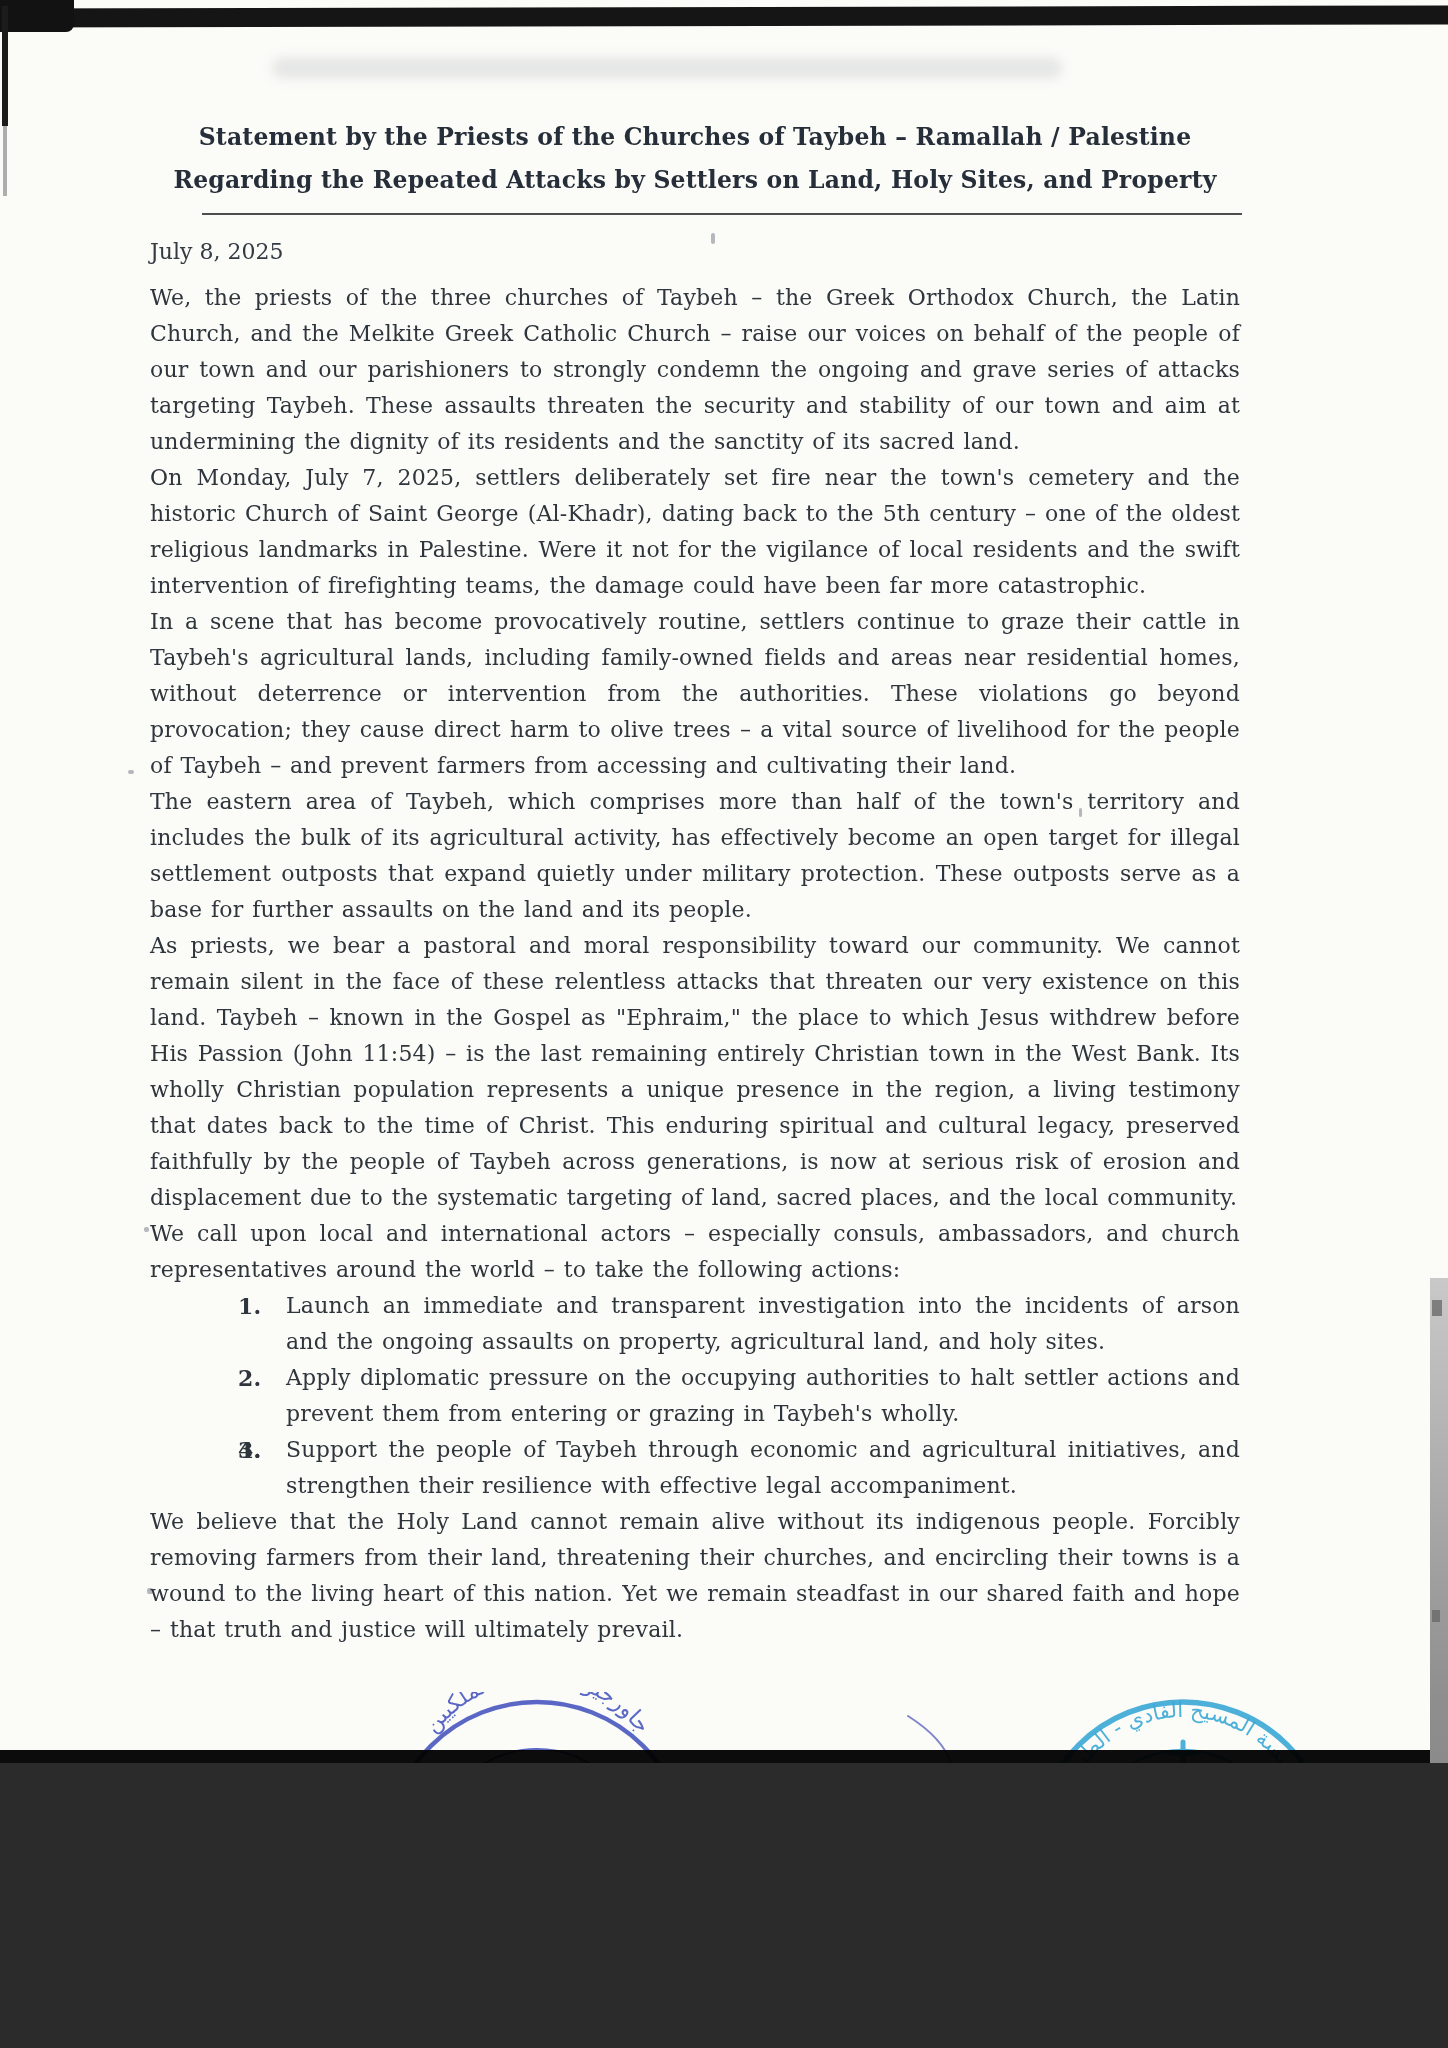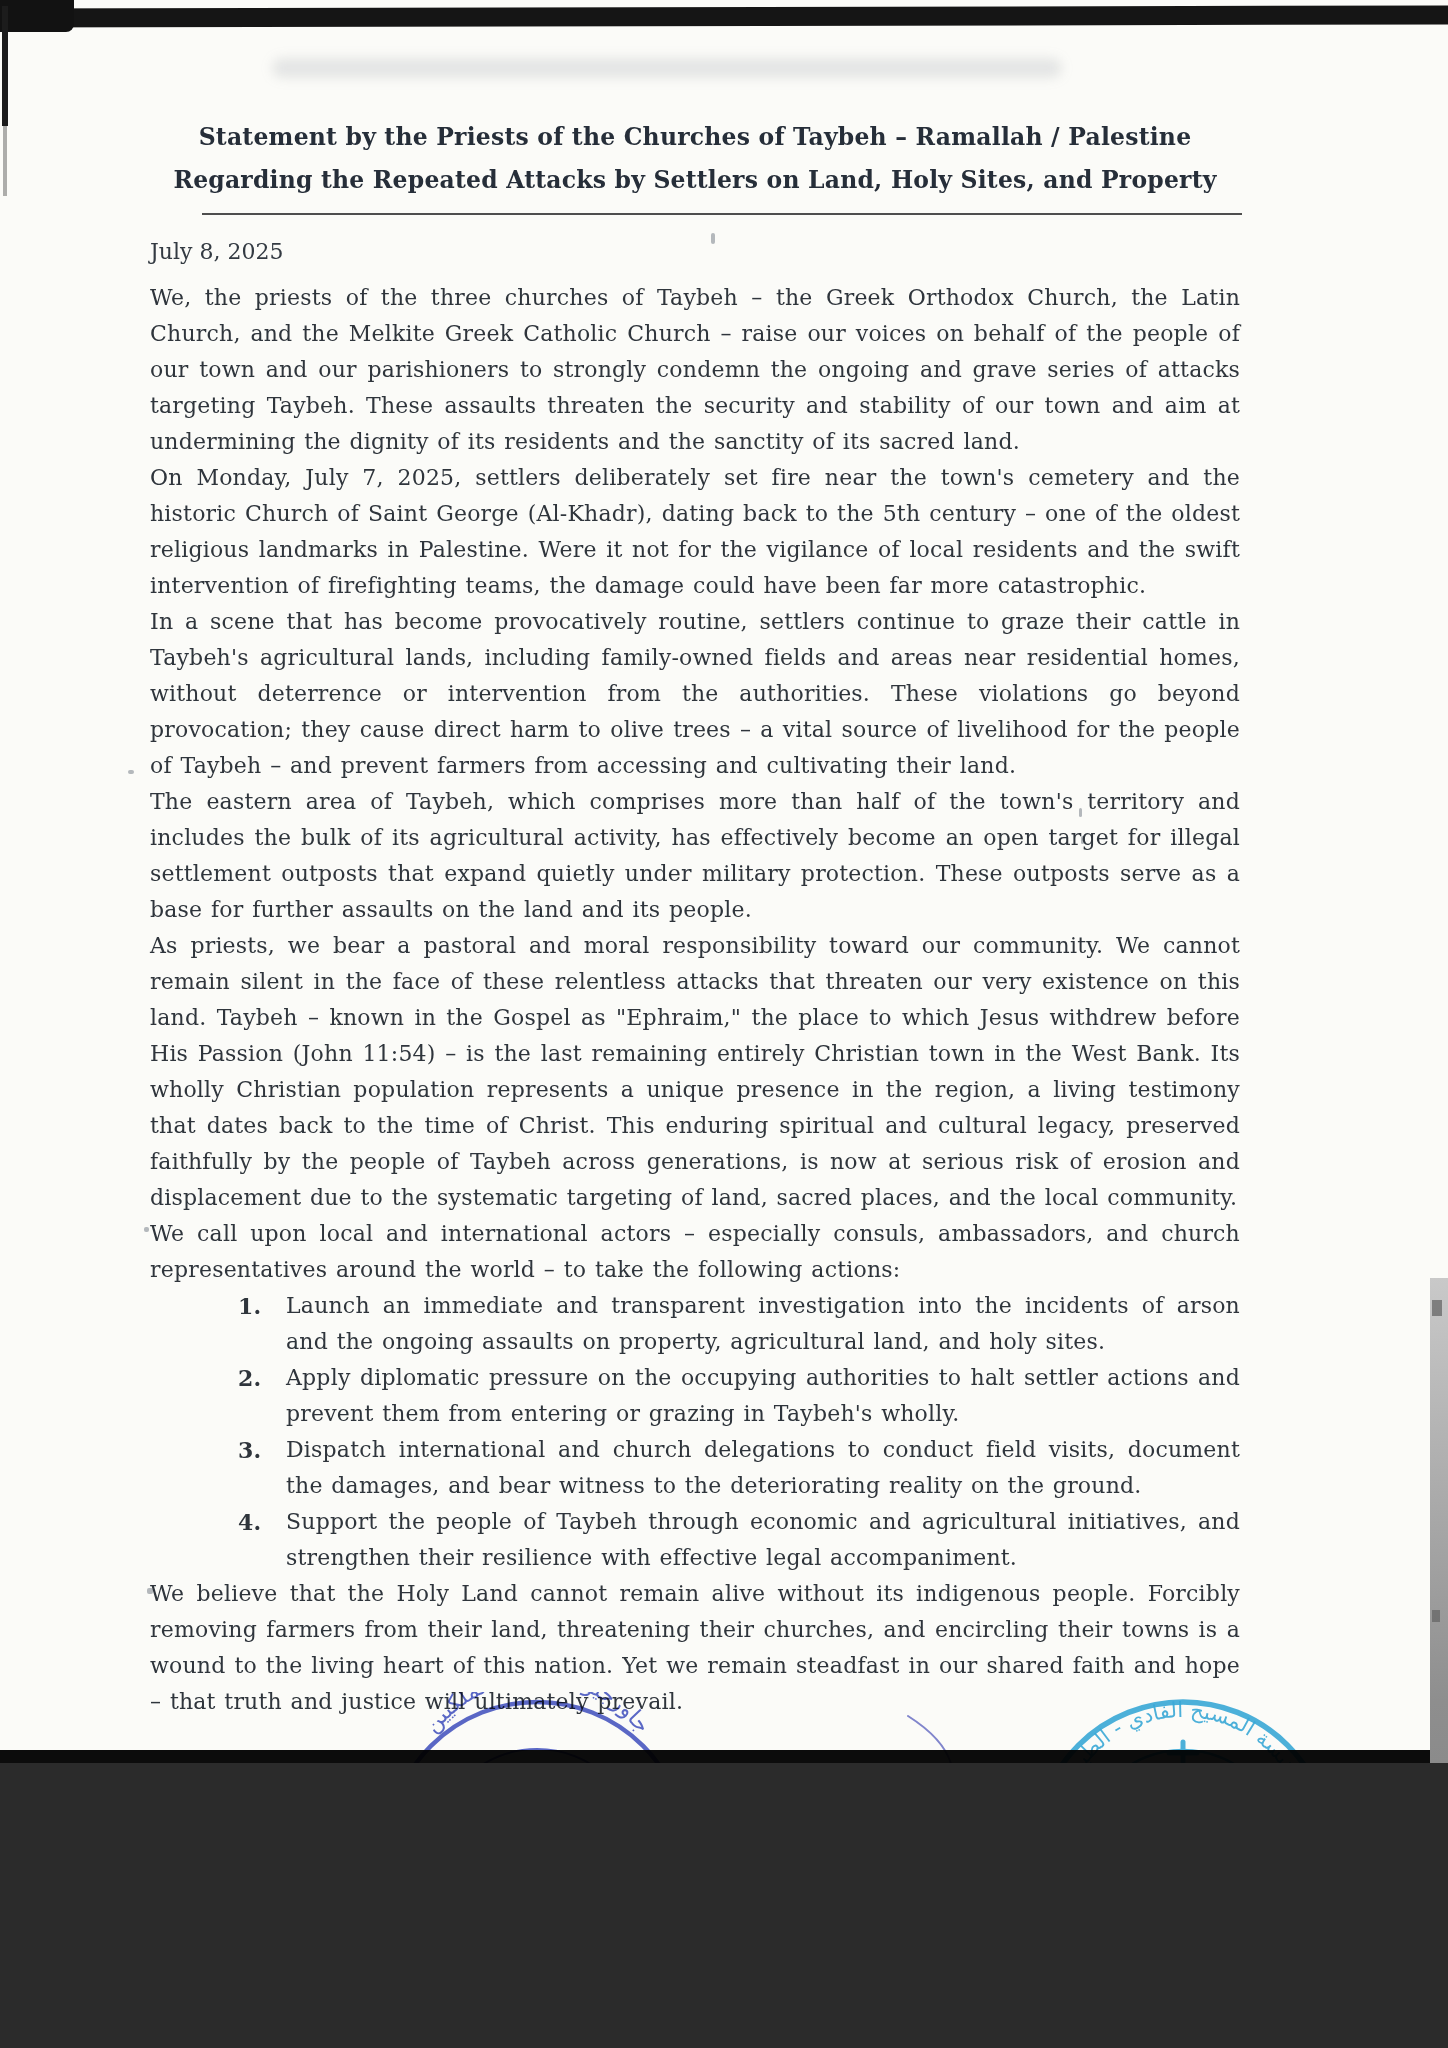--- a/index.html
+++ b/index.html
@@ -79,21 +79,20 @@
       <div class="li">
         <span class="num">1.</span>
         <span>Launch an immediate and transparent investigation into the incidents of arson and the ongoing assaults on property, agricultural land, and holy sites.</span>
       </div>
       <div class="li">
         <span class="num">2.</span>
         <span>Apply diplomatic pressure on the occupying authorities to halt settler actions and prevent them from entering or grazing in Taybeh's wholly.</span>
       </div>
       <div class="li">
         <span class="num">3.</span>
-        <span>Dispatch international and church delegations to conduct field visits, document the damages, and bear witness to the deteriorating reality on the ground.</span>
       </div>
       <div class="li">
         <span class="num">4.</span>
         <span>Support the people of Taybeh through economic and agricultural initiatives, and strengthen their resilience with effective legal accompaniment.</span>
       </div>
     </div>
 
     <div class="body-text">
       <p>We believe that the Holy Land cannot remain alive without its indigenous people. Forcibly removing farmers from their land, threatening their churches, and encircling their towns is a wound to the living heart of this nation. Yet we remain steadfast in our shared faith and hope – that truth and justice will ultimately prevail.</p>
     </div>

